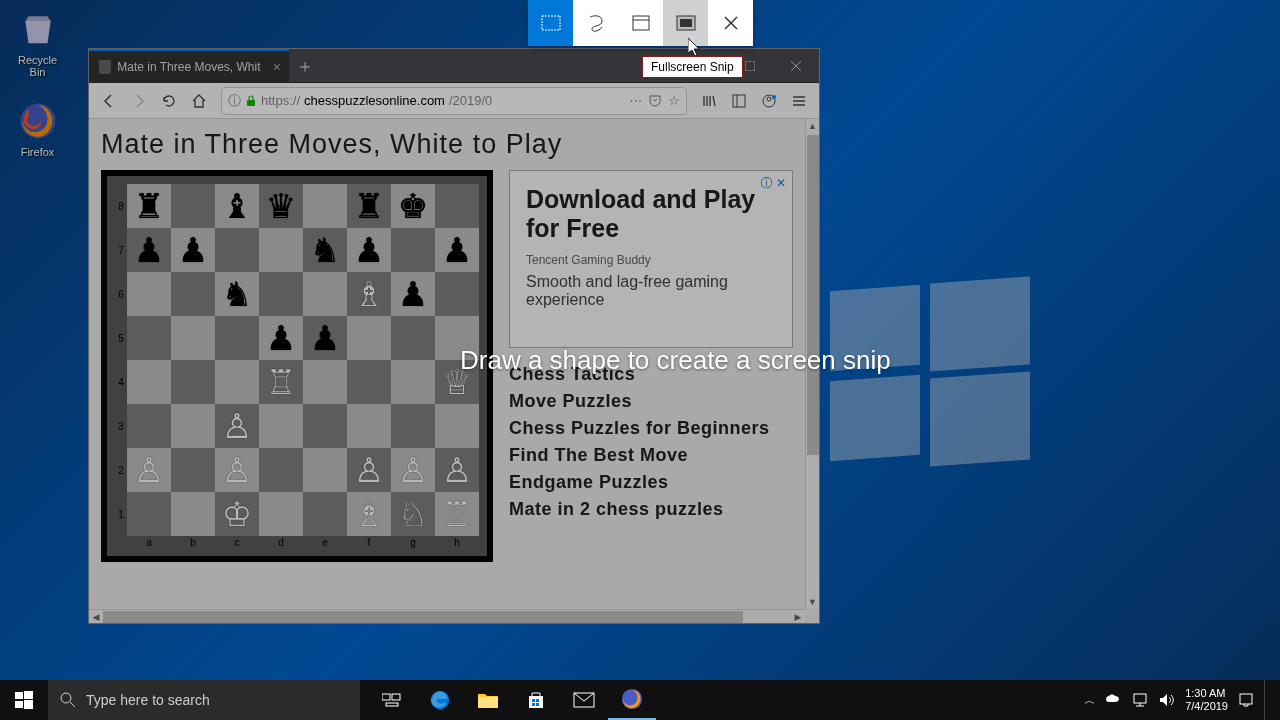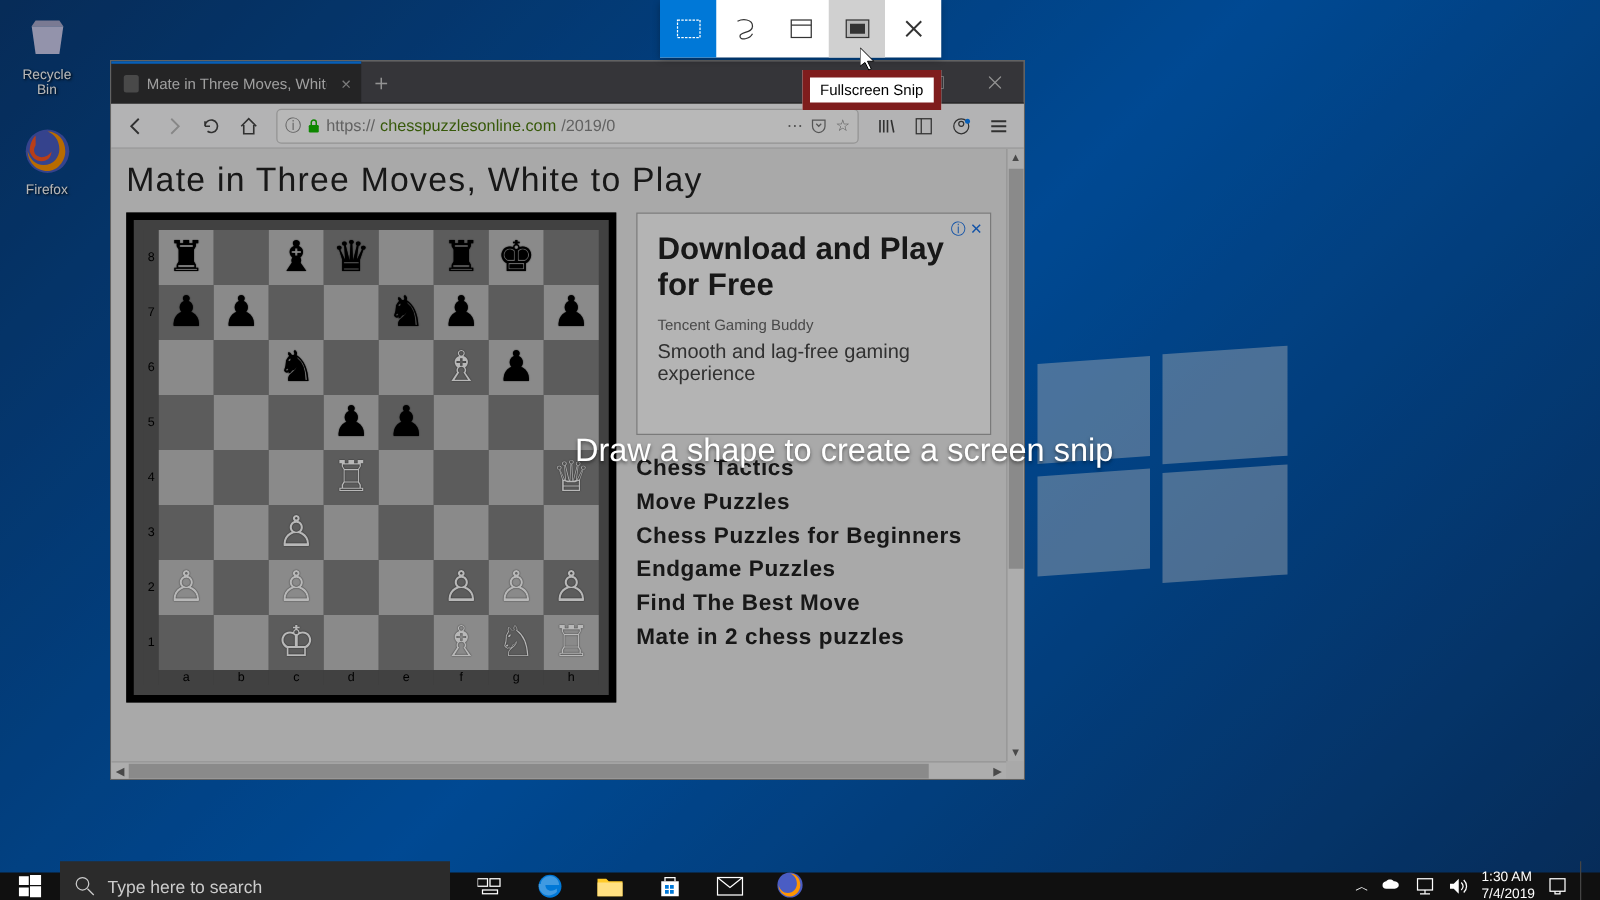--- a/index.html
+++ b/index.html
@@ -44,21 +44,21 @@
   }
   .snip-btn { width: 45px; height: 46px; display:flex; align-items:center; justify-content:center; cursor:pointer; }
   .snip-btn.active { background: #0078d7; color: #fff; }
   .snip-btn.hover { background: #d0d0d0; }
   
   
   .tooltip {
     position: absolute;
     left: 642px; top: 56px;
     background: #fff;
-    border: 6px solid #7f1d1d;
+    border: 1px solid #7f1d1d;
     padding: 3px 8px;
     font-size: 12px;
     z-index: 201;
   }
   
   
   .cursor-arrow {
     position: absolute;
     left: 688px; top: 38px;
     z-index: 202;
@@ -130,21 +130,21 @@
     display: flex;
     align-items: center;
     padding: 0 6px;
     background: #fff;
     font-size: 13px;
     color: #555;
     gap: 4px;
     overflow: hidden;
   }
   .urlbar .proto { color:#888; }
-  .urlbar .host { color:#4d7c0f; }
+  .urlbar .host { color:#000000; }
   .urlbar-right { display:flex; gap:6px; margin-left:auto; color:#777; }
   .toolbar-right { display:flex; gap:2px; }
   
   .content {
     flex: 1;
     overflow: hidden;
     background: #eaeaea;
     position: relative;
   }
   .content-scroll {
@@ -188,21 +188,21 @@
   .vscroll .arrow { height:14px; font-size:9px; color:#666; display:flex; align-items:center; }
   .vscroll .thumb { width:12px; background:#c0c0c0; margin-top:2px; }
   .hscroll { position:absolute; left:0; right:14px; bottom:0; height:14px; background:#f0f0f0; border-top:1px solid #ccc; display:flex; align-items:center; }
   .hscroll .arrow { width:14px; font-size:9px; color:#666; display:flex; justify-content:center; }
   .hscroll .thumb { height:12px; background:#c0c0c0; }
   
   
   .taskbar {
     position: absolute;
     left: 0; right: 0; bottom: 0;
-    height: 22px;
+    height: 40px;
     background: #101010;
     display: flex;
     align-items: center;
     z-index: 150;
   }
   .start-btn { width: 48px; height:40px; display:flex; align-items:center; justify-content:center; }
   .search-box { width: 312px; height: 40px; background:#2b2b2b; display:flex; align-items:center; padding:0 12px; gap:10px; color:#ccc; font-size:14px; }
   .task-icons { display:flex; margin-left:8px; }
   .task-icon { width:48px; height:40px; display:flex; align-items:center; justify-content:center; font-size:20px; position:relative; }
   .tray { margin-left:auto; display:flex; align-items:center; gap:10px; padding:0 10px; color:#fff; font-size:14px; }
@@ -489,22 +489,22 @@
           <div class="ad-box">
             <span class="ad-info-corner">ⓘ ✕</span>
             <div class="ad-title">Download and Play for Free</div>
             <div class="ad-sub">Tencent Gaming Buddy</div>
             <div class="ad-desc">Smooth and lag-free gaming experience</div>
           </div>
           <div class="linklist" id="linklist">
               <a href="#">Chess Tactics</a>
               <a href="#">Move Puzzles</a>
               <a href="#">Chess Puzzles for Beginners</a>
+              <a href="#">Find The Best Move</a>
               <a href="#">Endgame Puzzles</a>
-              <a href="#">Find The Best Move</a>
               <a href="#">Mate in 2 chess puzzles</a>
             </div>
         </div>
       </div>
     </div>
     <div class="vscroll">
       <div class="arrow">▲</div>
       <div class="thumb" style="height:320px;"></div>
       <div style="flex:1"></div>
       <div class="arrow">▼</div>

